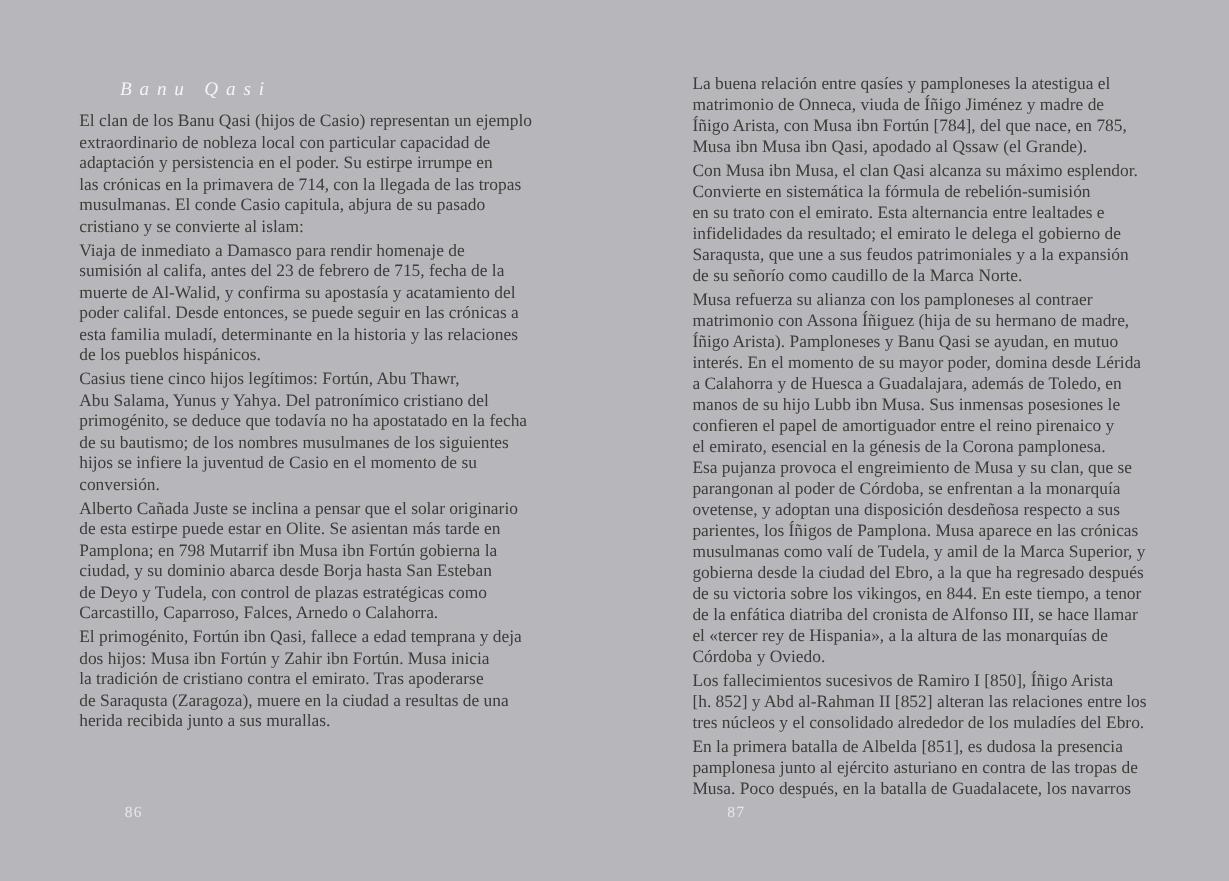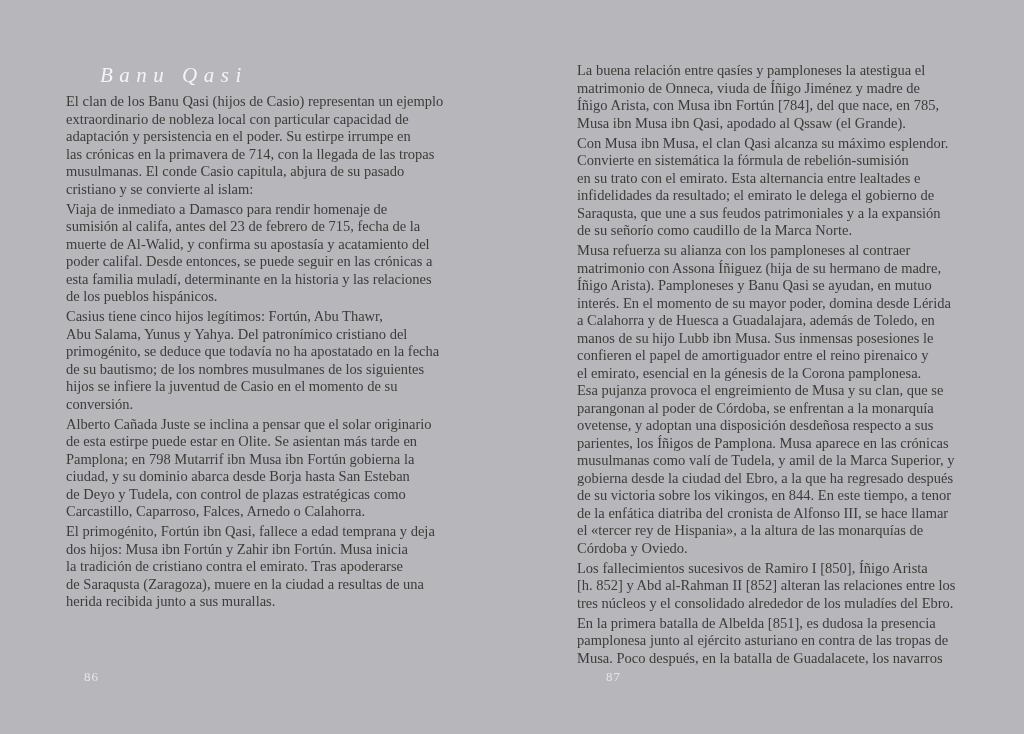--- a/index.html
+++ b/index.html
@@ -25,21 +25,21 @@
     width: 452px;
     color: #3e3b38;
   }
   .page-column.left  { left: 66px; }
   .page-column.right { left: 577px; }
 
   h1.chapter-title {
     margin: 0 0 5px 34px;
     font-style: italic;
     font-weight: normal;
-    font-size: 21px;
+    font-size: 16px;
     line-height: 26px;
     letter-spacing: 6.5px;
     color: #f4f3f6;
   }
   p.body {
     margin: 0 0 2.5px 0;
     font-size: 14.5px;
     line-height: 17.5px;
     white-space: pre-line;
   }
@@ -50,21 +50,21 @@
     line-height: 17.5px;
     white-space: pre-line;
   }
   .pagenum {
     position: absolute;
     top: 669px;
     font-size: 13px;
     letter-spacing: 1px;
     color: #e7e6ec;
   }
-  .pagenum.left  { left: 84px; }
+  .pagenum.left  { left: 104px; }
   .pagenum.right { left: 606px; }
 </style>
 </head>
 <body>
 
 <div class="spread">
 
   <section class="page-column left">
     <h1 class="chapter-title">Banu Qasi</h1>
     <p class="body">El clan de los Banu Qasi (hijos de Casio) representan un ejemplo

